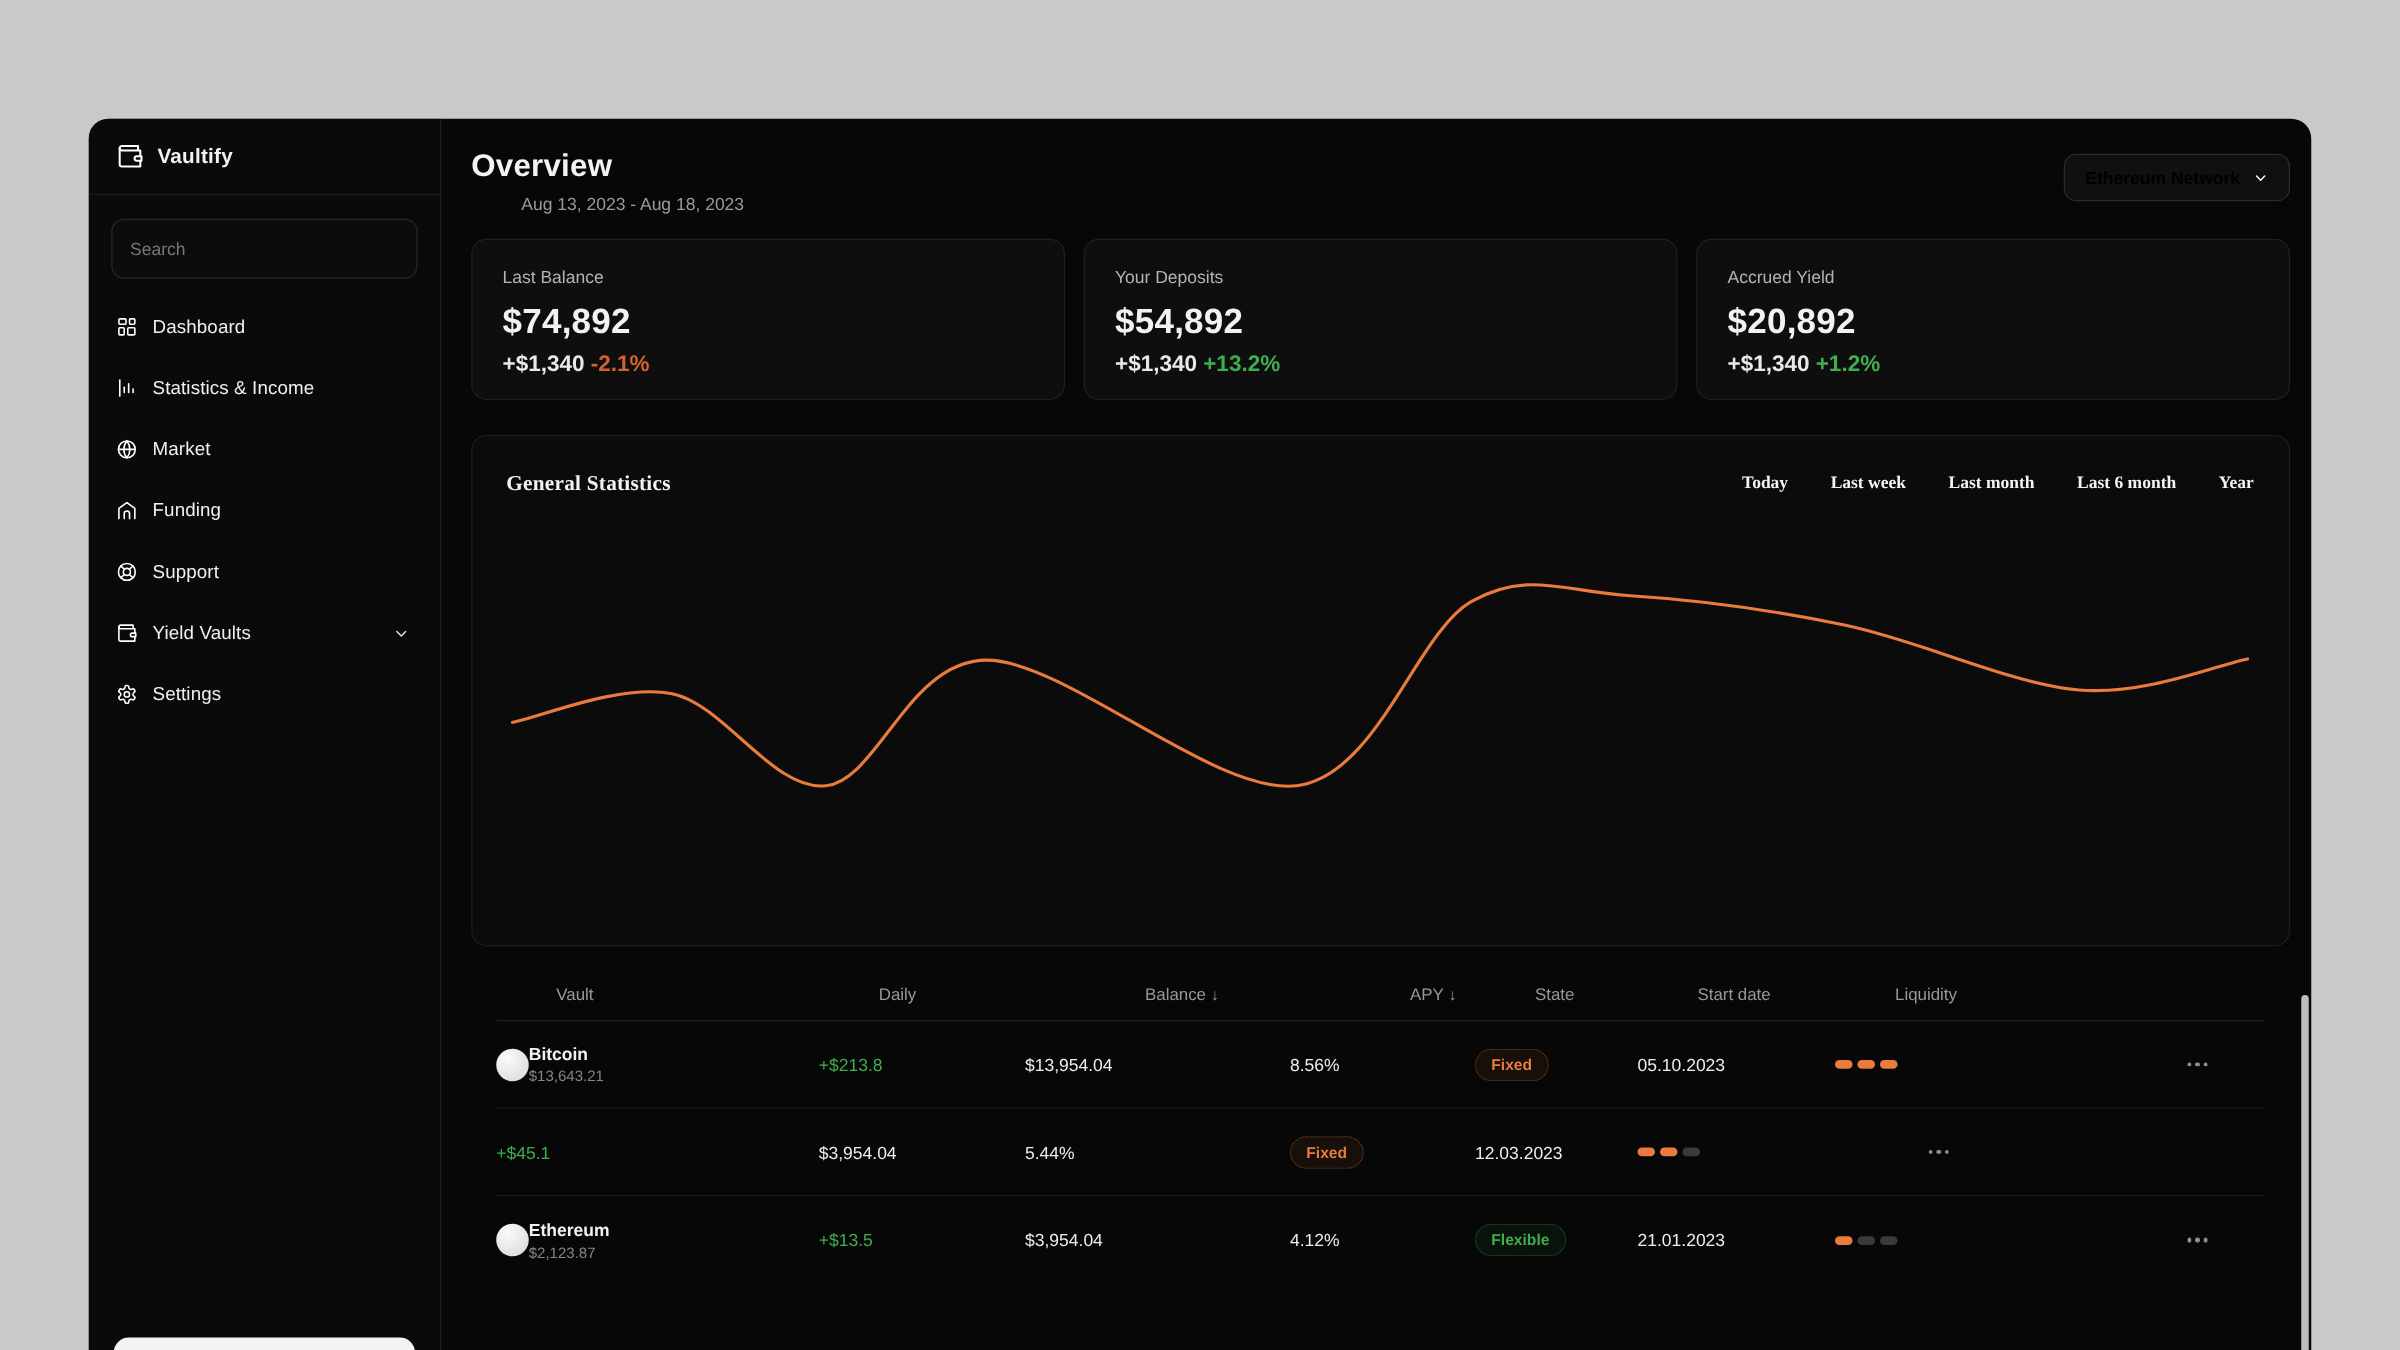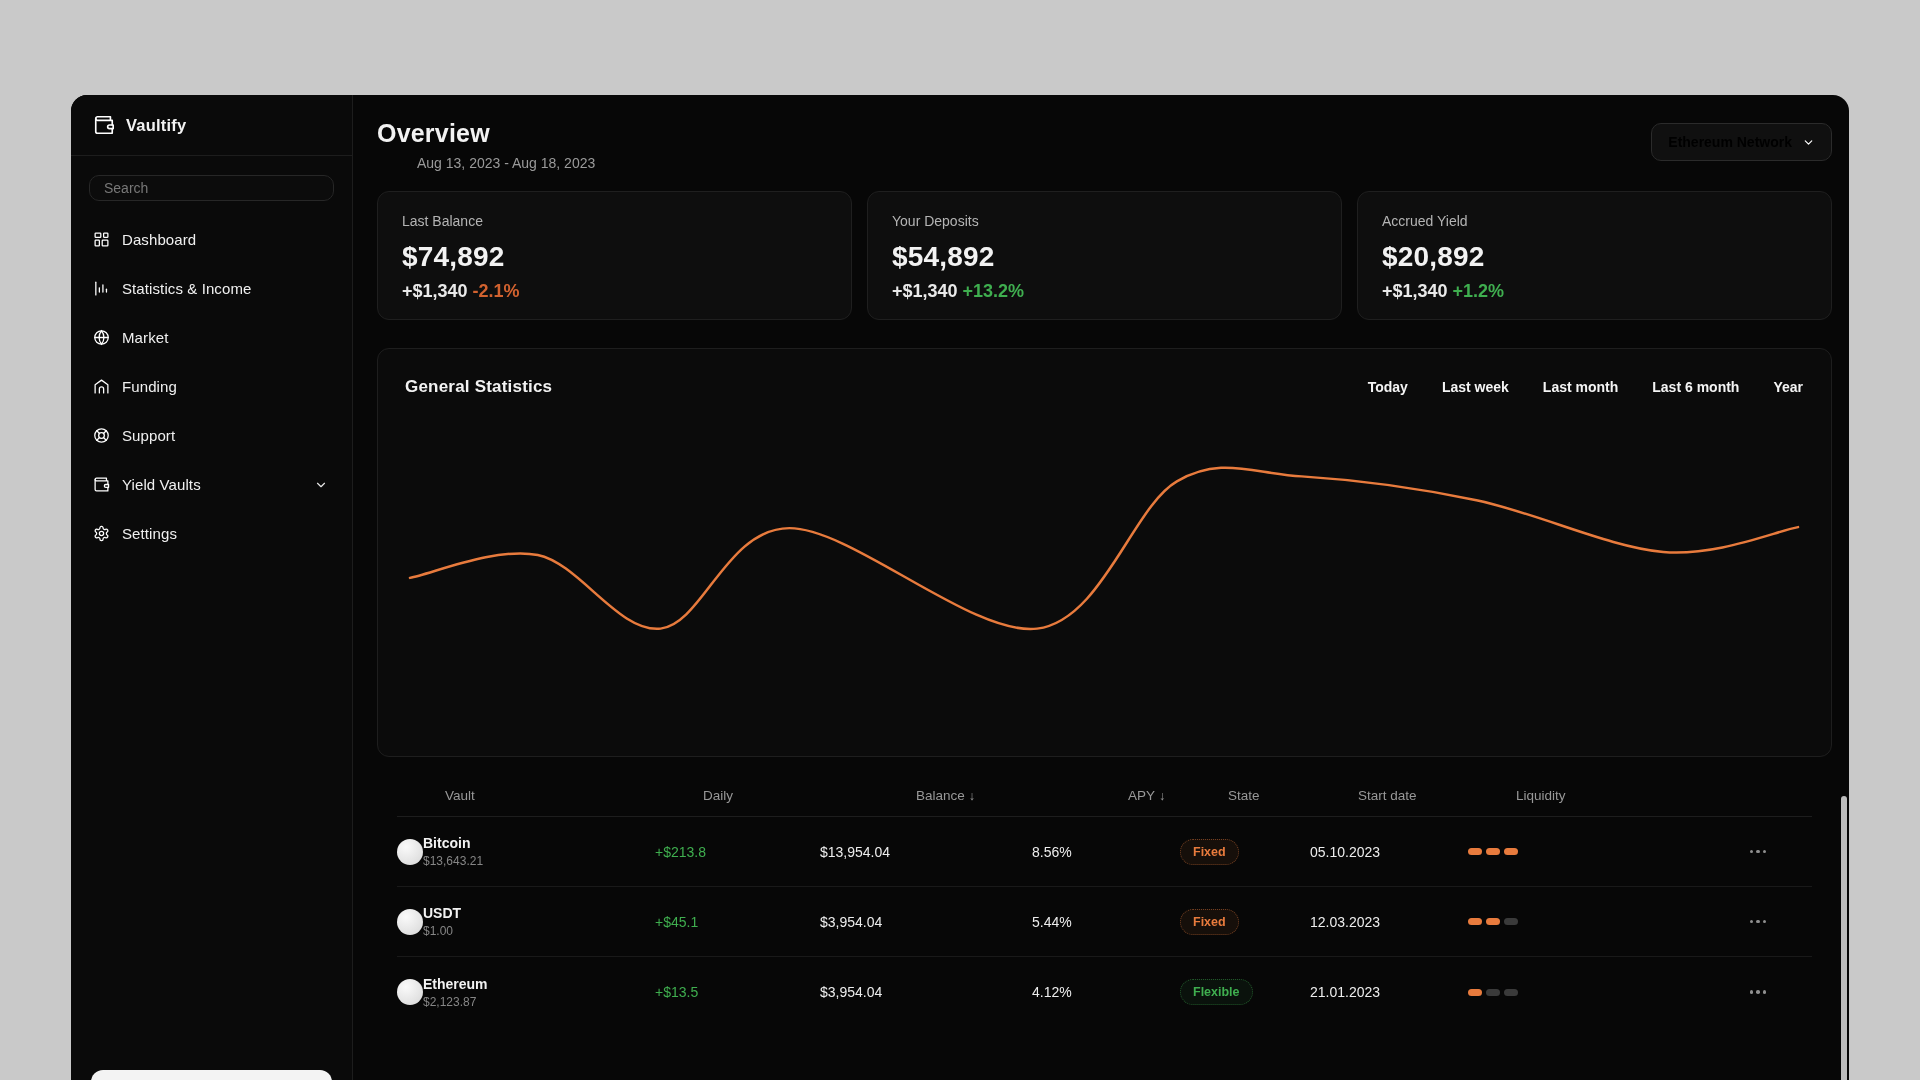--- a/index.html
+++ b/index.html
@@ -17,21 +17,21 @@
   
   .sidebar {
     width:282px; flex-shrink:0; background:#0a0a0a;
     border-right:1px solid #1d1d1d; position:relative;
   }
   .logo-row { height:61px; display:flex; align-items:center; gap:11px;
     padding:0 22px; border-bottom:1px solid #1d1d1d; }
   .logo-row svg { width:22px; height:22px; }
   .logo-label { font-size:16.5px; font-weight:700; letter-spacing:.2px; }
   .search-box {
-    margin:19px 18px 0; height:26px; border:1px solid #272727; border-radius:10px;
+    margin:19px 18px 0; height:48px; border:1px solid #272727; border-radius:10px;
     background:#0c0c0c; display:flex; padding:0 14px;
   }
   .search-box input {
     width:100%; background:transparent; border:none; outline:none;
     font-family:"Liberation Sans",sans-serif; font-size:14px; color:#dadada;
   }
   .search-box input::placeholder { color:#787878; }
   .nav { margin-top:14px; }
   .nav-item {
     height:49px; display:flex; align-items:center; gap:12px; padding:0 22px;
@@ -67,20 +67,21 @@
   .card-delta { margin-top:8px; font-size:18px; font-weight:600; color:#e9e9e9; }
   .card-delta .pct { margin-left:5px; }
   
   .chart-panel {
     margin-top:28px; height:409px; background:#0b0b0b; border:1px solid #1e1e1e;
     border-radius:12px; position:relative; overflow:hidden;
   }
   .chart-head {
     display:flex; justify-content:space-between; align-items:center;
     padding:28px 28px 0 27px;
+    font-family:Liberation Serif, serif;
   }
   .chart-title { font-size:17px; font-weight:700; letter-spacing:.2px; }
   .chart-filters { display:flex; gap:34px; }
   .chart-filters span { font-size:14px; font-weight:600; color:#f4f4f4; cursor:pointer; }
   .chart-svg { position:absolute; left:0; top:0; width:100%; height:100%; }
   
   .vault-table { margin-top:18px; padding:0 20px; }
   .t-row {
     display:grid;
     grid-template-columns:258px 165px 212px 148px 130px 158px 137px 1fr;
@@ -321,27 +322,20 @@
         <span class="menu-cell">
             <span class="menu-dots">
               <i></i>
               <i></i>
               <i></i>
             </span>
           </span>
       </div>
 
       <div class="t-row t-body-row">
-        <div class="vault-cell">
-          <span class="coin-circle"></span>
-          <span>
-            <div class="coin-name">USDT</div>
-            <div class="coin-price">$1.00</div>
-          </span>
-        </div>
         <span class="cell green">+$45.1</span>
         <span class="cell">$3,954.04</span>
         <span class="cell">5.44%</span>
         <span><span class="pill fixed">Fixed</span></span>
         <span class="cell">12.03.2023</span>
         <span class="liq">
           <span class="dash active"></span>
             <span class="dash active"></span>
             <span class="dash"></span>
         </span>

